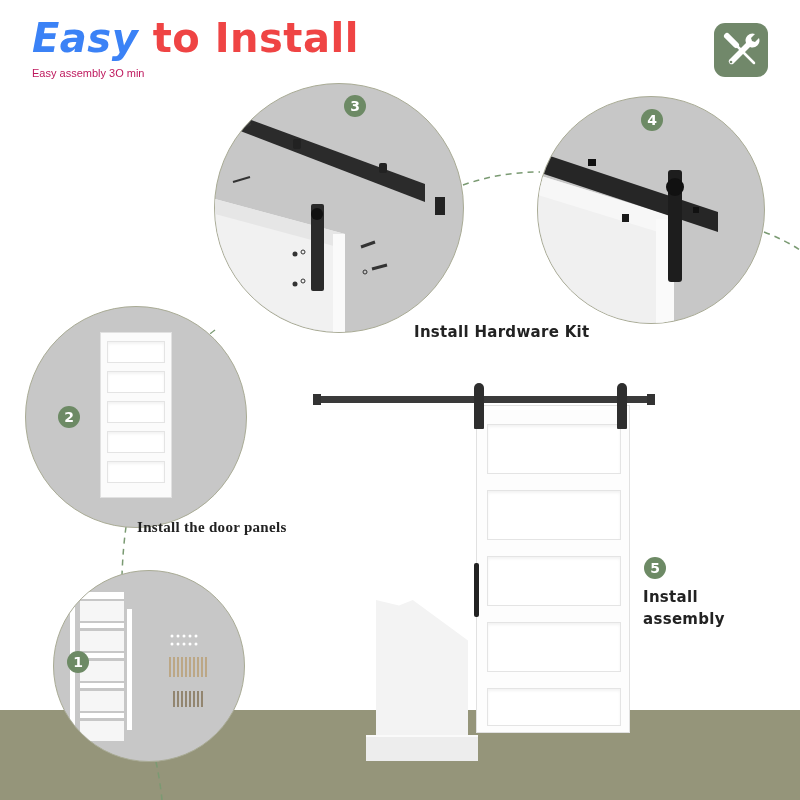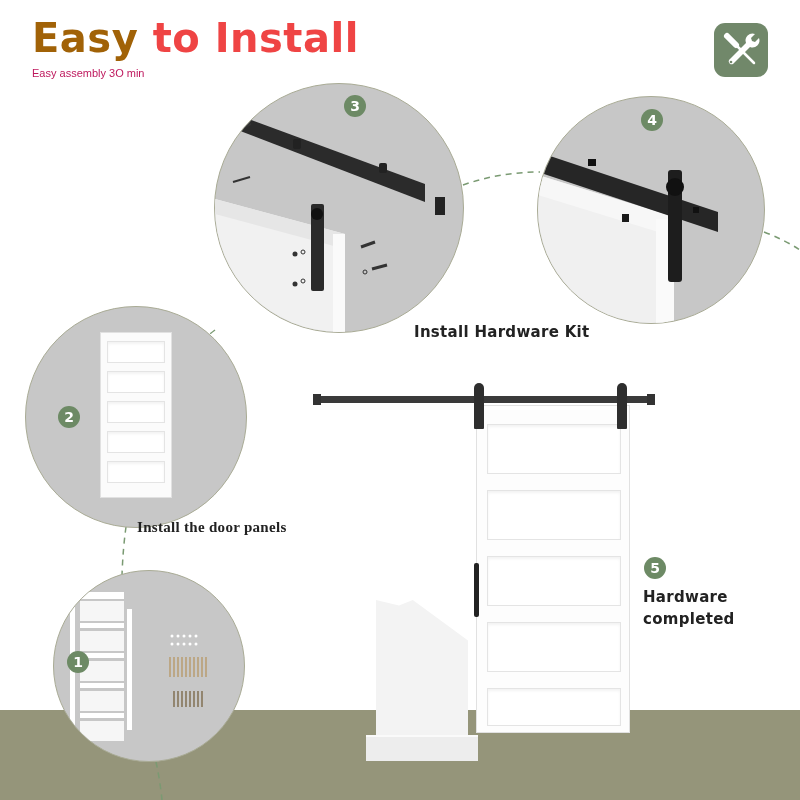--- a/index.html
+++ b/index.html
@@ -2,21 +2,21 @@
 <html><head>
 <meta charset="utf-8">
 <style>
   * { box-sizing: border-box; margin: 0; padding: 0; }
   html, body { width: 800px; height: 800px; overflow: hidden; background: #ffffff; }
   body { position: relative; font-family: "Liberation Sans", "DejaVu Sans", sans-serif; }
 
   .floor { position: absolute; left: 0; top: 710px; width: 800px; height: 90px; background: #95957a; }
 
   .title { position: absolute; left: 32px; top: 16px; font-size: 40px; font-weight: 700; letter-spacing: 0.5px; line-height: 44px; font-family: "DejaVu Sans", sans-serif; }
-  .title .accent { color: #a16207; }
+  .title .accent { color: #3b82f6; font-style: italic; }
   .title .rest { color: #ef4444; }
   .subtitle { position: absolute; left: 32px; top: 63px; font-size: 11px; color: #be185d; line-height: 20px; font-family: Liberation Sans, sans-serif; }
 
   .tools-icon { position: absolute; left: 714px; top: 23px; width: 54px; height: 54px; border-radius: 11px; background: #71886a; }
 
   .dash-lines { position: absolute; left: 0; top: 0; width: 800px; height: 800px; pointer-events: none; }
 
   .circle { position: absolute; border-radius: 50%; background: #c7c7c7; border: 1.5px solid #a9ab95; overflow: hidden; }
   .c3 { left: 214px; top: 83px; width: 250px; height: 250px; }
   .c4 { left: 537px; top: 96px; width: 228px; height: 228px; }
@@ -192,14 +192,14 @@
     <div class="panel" style="left:10px; top:282px; width:134px; height:38px;"></div>
   </div>
 
   <div style="position:absolute; left:474px; top:383px; width:10px; height:46px; background:#2e2e2e; border-radius:5px 5px 1px 1px;"></div>
   <div style="position:absolute; left:617px; top:383px; width:10px; height:46px; background:#2e2e2e; border-radius:5px 5px 1px 1px;"></div>
 
   <div style="position:absolute; left:474px; top:563px; width:5px; height:54px; background:#222; border-radius:2px;"></div>
 </div>
 
 <div class="badge" style="left:644px; top:557px;">5</div>
-<div class="label" style="left:643px; top:586px;">Hardware</div>
-<div class="label" style="left:643px; top:608px;">completed</div>
+<div class="label" style="left:643px; top:586px;">Install</div>
+<div class="label" style="left:643px; top:608px;">assembly</div>
 
 </body></html>

